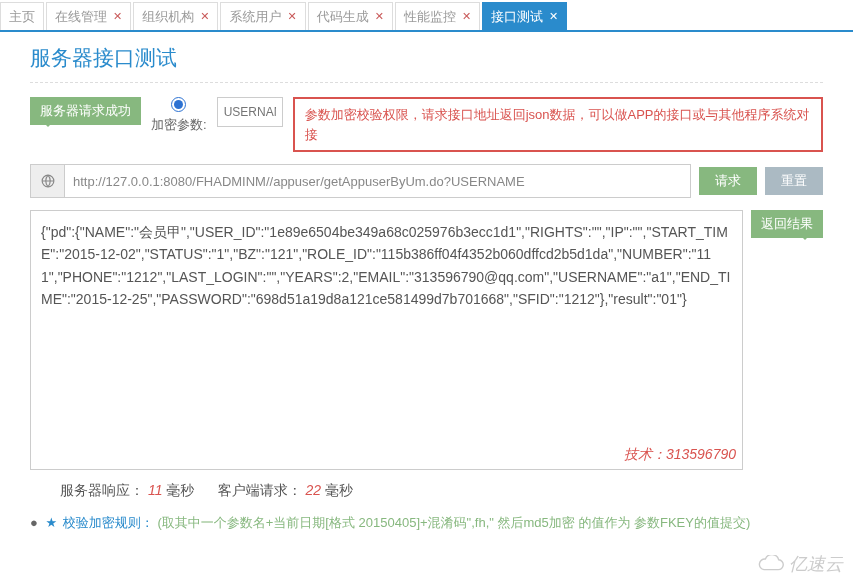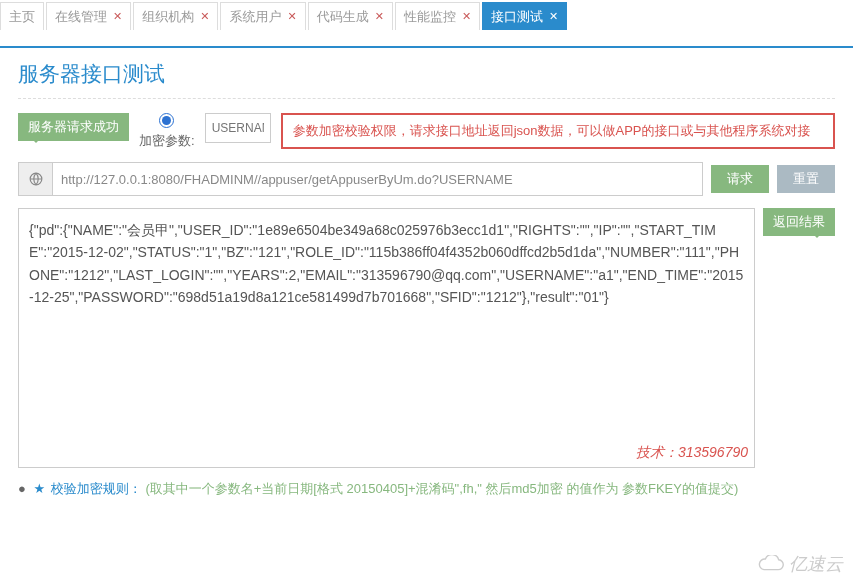--- a/index.html
+++ b/index.html
@@ -1,22 +1,22 @@
 <!DOCTYPE html>
 <html><head>
 <meta charset="utf-8">
 <style>
 * { box-sizing: border-box; margin: 0; padding: 0; }
 body { font-family: "Microsoft YaHei", Arial, sans-serif; font-size: 13px; color: #555; background: #fff; width: 853px; }
 .tabs { display: flex; align-items: center; border-bottom: 2px solid #2a8bcc; background: #fff; }
-.tab { display: flex; align-items: center; padding: 4px 8px; border: 1px solid #ddd; border-bottom: none; margin: 2px 2px 16px 0; background: #fff; color: #999; cursor: pointer; height: 28px; gap: 4px; }
+.tab { display: flex; align-items: center; padding: 4px 8px; border: 1px solid #ddd; border-bottom: none; margin: 2px 2px 0 0; background: #fff; color: #999; cursor: pointer; height: 28px; gap: 4px; }
 .tab.active { background: #2a8bcc; color: #fff; border-color: #2a8bcc; }
 .tab .close { font-size: 11px; color: #c95a5a; margin-left: 2px; }
 .tab.active .close { color: #fff; }
-.content { padding: 12px 18px; }
+.content { padding: 12px 30px; }
 .page-title { color: #2a8bcc; font-size: 21px; font-weight: normal; border-bottom: 1px dashed #ddd; padding-bottom: 10px; margin-bottom: 14px; }
 .row1 { display: flex; align-items: flex-start; gap: 10px; margin-bottom: 12px; }
 .green-tag { position: relative; background: #87b87f; color: #fff; padding: 5px 10px; font-size: 13px; white-space: nowrap; }
 .green-tag.left::after { content:""; position:absolute; bottom:-6px; left:14px; border:4px solid transparent; border-top-color:#87b87f; }
 .green-tag.right::after { content:""; position:absolute; bottom:-6px; right:14px; border:4px solid transparent; border-top-color:#87b87f; }
 .radio-wrap { display: flex; align-items: center; gap: 4px; color: #666; flex-direction: column; }
 .radio-wrap input { accent-color: #2d72d2; width: 15px; height: 15px; }
 .param-input { width: 66px; height: 30px; border: 1px solid #ccc; padding: 0 6px; color: #888; font-size: 12px; }
 .note-box { border: 2px solid #d9534f; color: #d9534f; padding: 6px 10px; font-size: 13px; line-height: 1.5; flex: 1; }
 .row2 { display: flex; gap: 8px; margin-bottom: 12px; align-items: center; }
@@ -104,20 +104,29 @@
   </div>
 
   <div class="result-wrap">
     <div class="result-box">
       <span>{"pd":{"NAME":"会员甲","USER_ID":"1e89e6504be349a68c025976b3ecc1d1","RIGHTS":"","IP":"","START_TIME":"2015-12-02","STATUS":"1","BZ":"121","ROLE_ID":"115b386ff04f4352b060dffcd2b5d1da","NUMBER":"111","PHONE":"1212","LAST_LOGIN":"","YEARS":2,"EMAIL":"313596790@qq.com","USERNAME":"a1","END_TIME":"2015-12-25","PASSWORD":"698d51a19d8a121ce581499d7b701668","SFID":"1212"},"result":"01"}</span>
       <div class="tech">技术：313596790</div>
     </div>
     <div class="green-tag right">返回结果</div>
   </div>
 
+  <div class="timing">
+    <span>服务器响应：</span>
+    <span class="num">11</span>
+    <span>毫秒</span>
+    &nbsp;&nbsp;&nbsp;&nbsp;
+    <span>客户端请求：</span>
+    <span class="num">22</span>
+    <span>毫秒</span>
+  </div>
 
   <ul class="list">
     <li>
       <span class="dot">●</span>
       <span class="star-icon">★</span>
       <span class="rule-label">校验加密规则：</span>
       <span class="rule-text">(取其中一个参数名+当前日期[格式 20150405]+混淆码",fh," 然后md5加密 的值作为 参数FKEY的值提交)</span>
     </li>
   </ul>
 </div>

